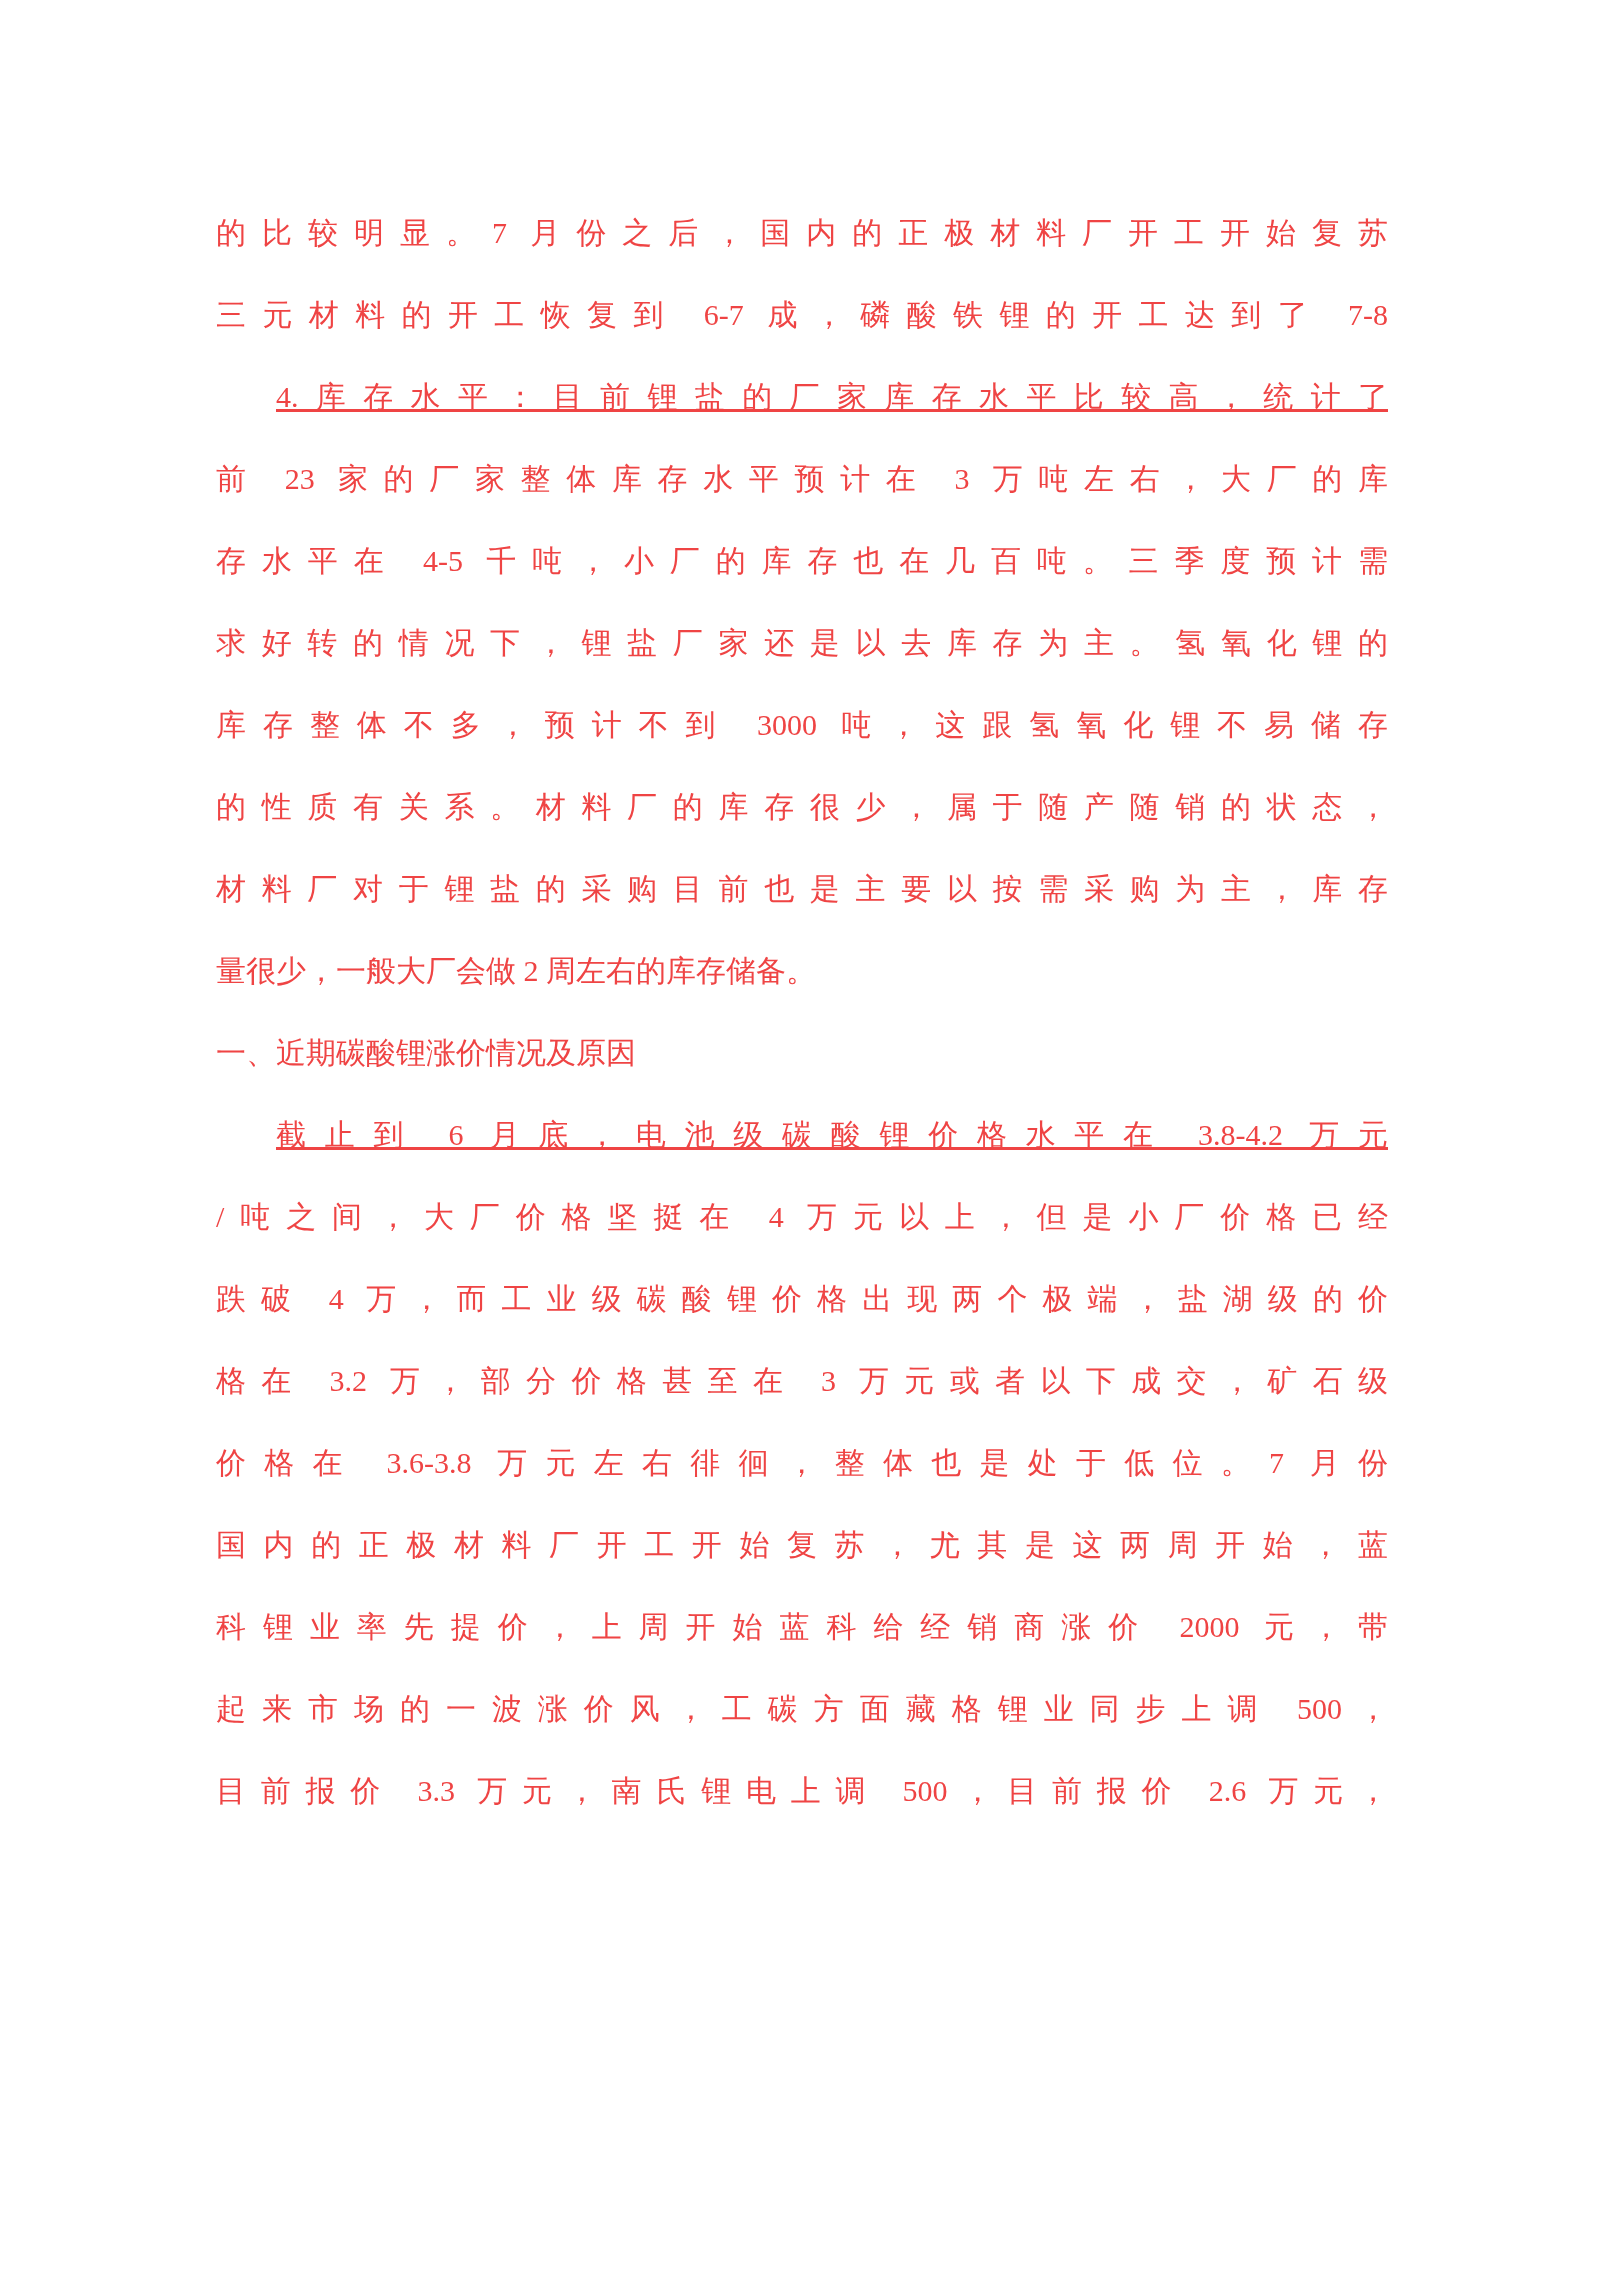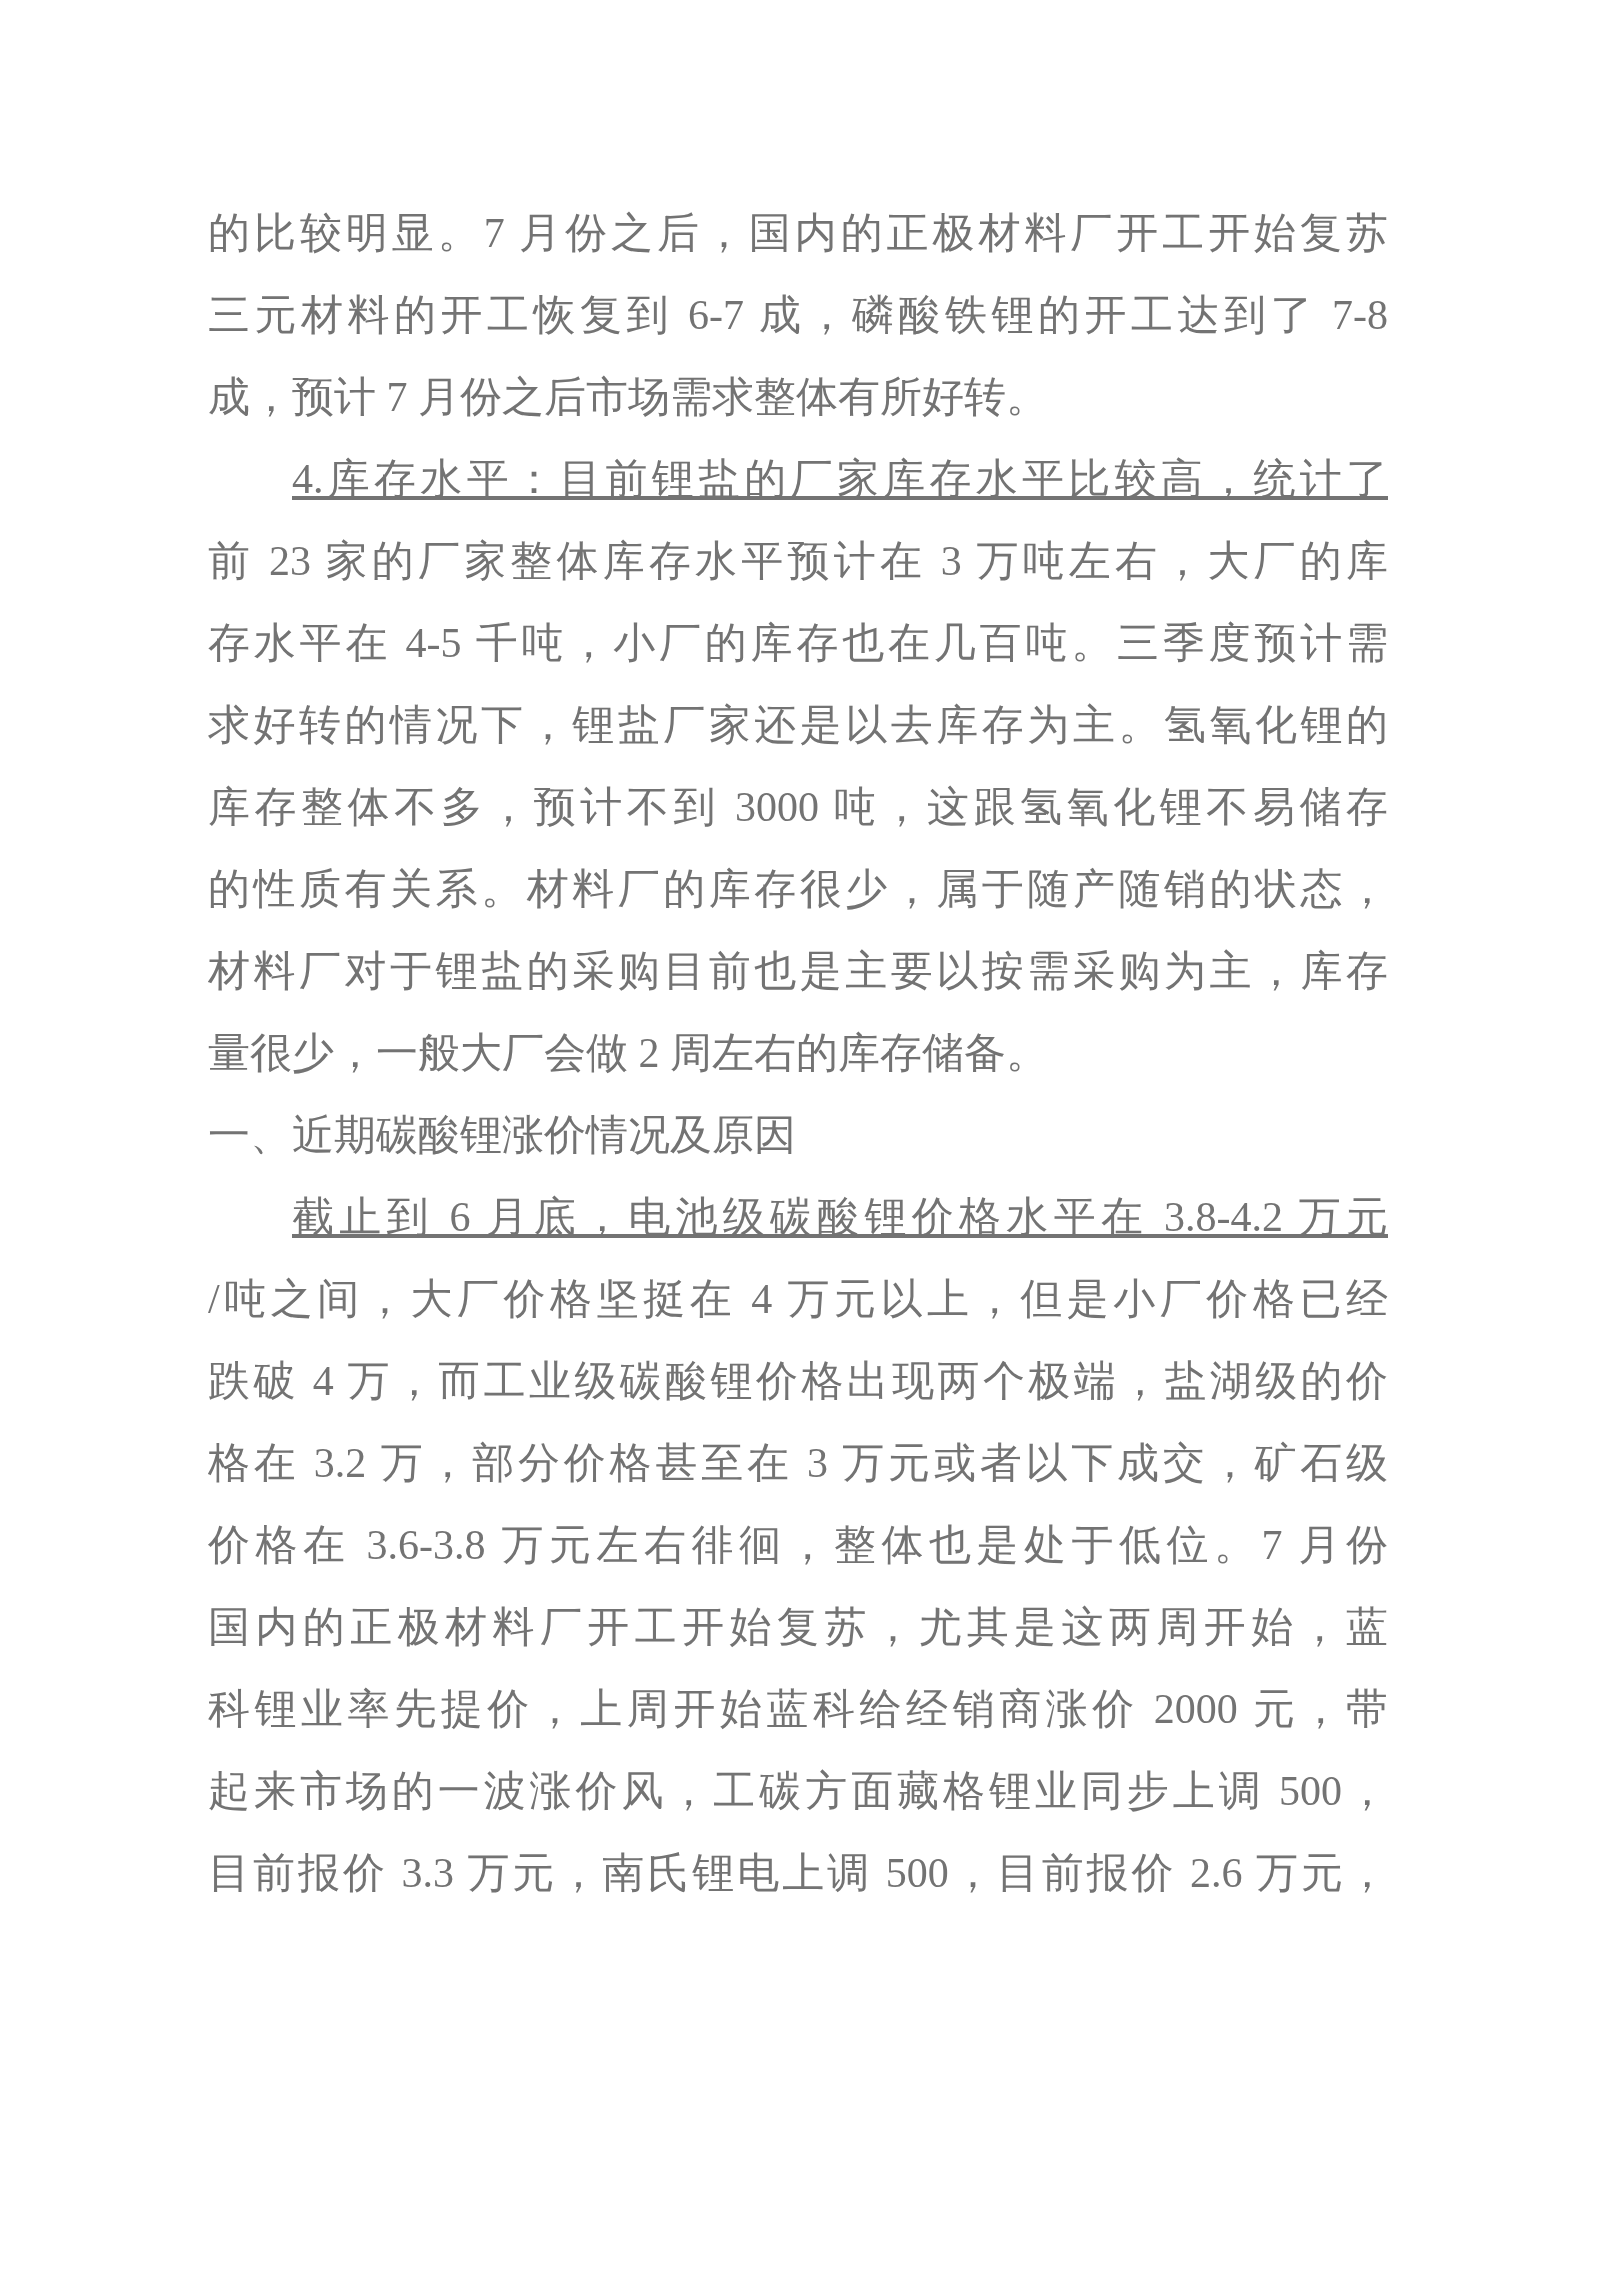--- a/index.html
+++ b/index.html
@@ -22,46 +22,46 @@
     background: #ffffff;
     color: #000000;
   }
   .textblock {
     position: absolute;
     left: 208px;
     top: 192px;
     width: 1180px;
   }
   .line {
-    font-size: 42px;
+    font-size: 30px;
     line-height: 82px;
     height: 82px;
     overflow: hidden;
     white-space: normal;
-    color: #737373;
+    color: #ef4444;
     text-align: left;
+    margin-left: 8px;
   }
   .line.justify {
     text-align: justify;
     text-align-last: justify;
     text-justify: inter-character;
   }
   .line.indent {
     text-indent: 2em;
     text-decoration: underline;
   }
 </style>
 </head>
 <body>
 
 <div class="page">
   <div class="textblock">
     <div class="line justify">的比较明显。7 月份之后，国内的正极材料厂开工开始复苏</div>
     <div class="line justify">三元材料的开工恢复到 6-7 成，磷酸铁锂的开工达到了 7-8</div>
-    <div class="line">成，预计 7 月份之后市场需求整体有所好转。</div>
     <div class="line justify indent">4.库存水平：目前锂盐的厂家库存水平比较高，统计了</div>
     <div class="line justify">前 23 家的厂家整体库存水平预计在 3 万吨左右，大厂的库</div>
     <div class="line justify">存水平在 4-5 千吨，小厂的库存也在几百吨。三季度预计需</div>
     <div class="line justify">求好转的情况下，锂盐厂家还是以去库存为主。氢氧化锂的</div>
     <div class="line justify">库存整体不多，预计不到 3000 吨，这跟氢氧化锂不易储存</div>
     <div class="line justify">的性质有关系。材料厂的库存很少，属于随产随销的状态，</div>
     <div class="line justify">材料厂对于锂盐的采购目前也是主要以按需采购为主，库存</div>
     <div class="line">量很少，一般大厂会做 2 周左右的库存储备。</div>
     <div class="line">一、近期碳酸锂涨价情况及原因</div>
     <div class="line justify indent">截止到 6 月底，电池级碳酸锂价格水平在 3.8-4.2 万元</div>

